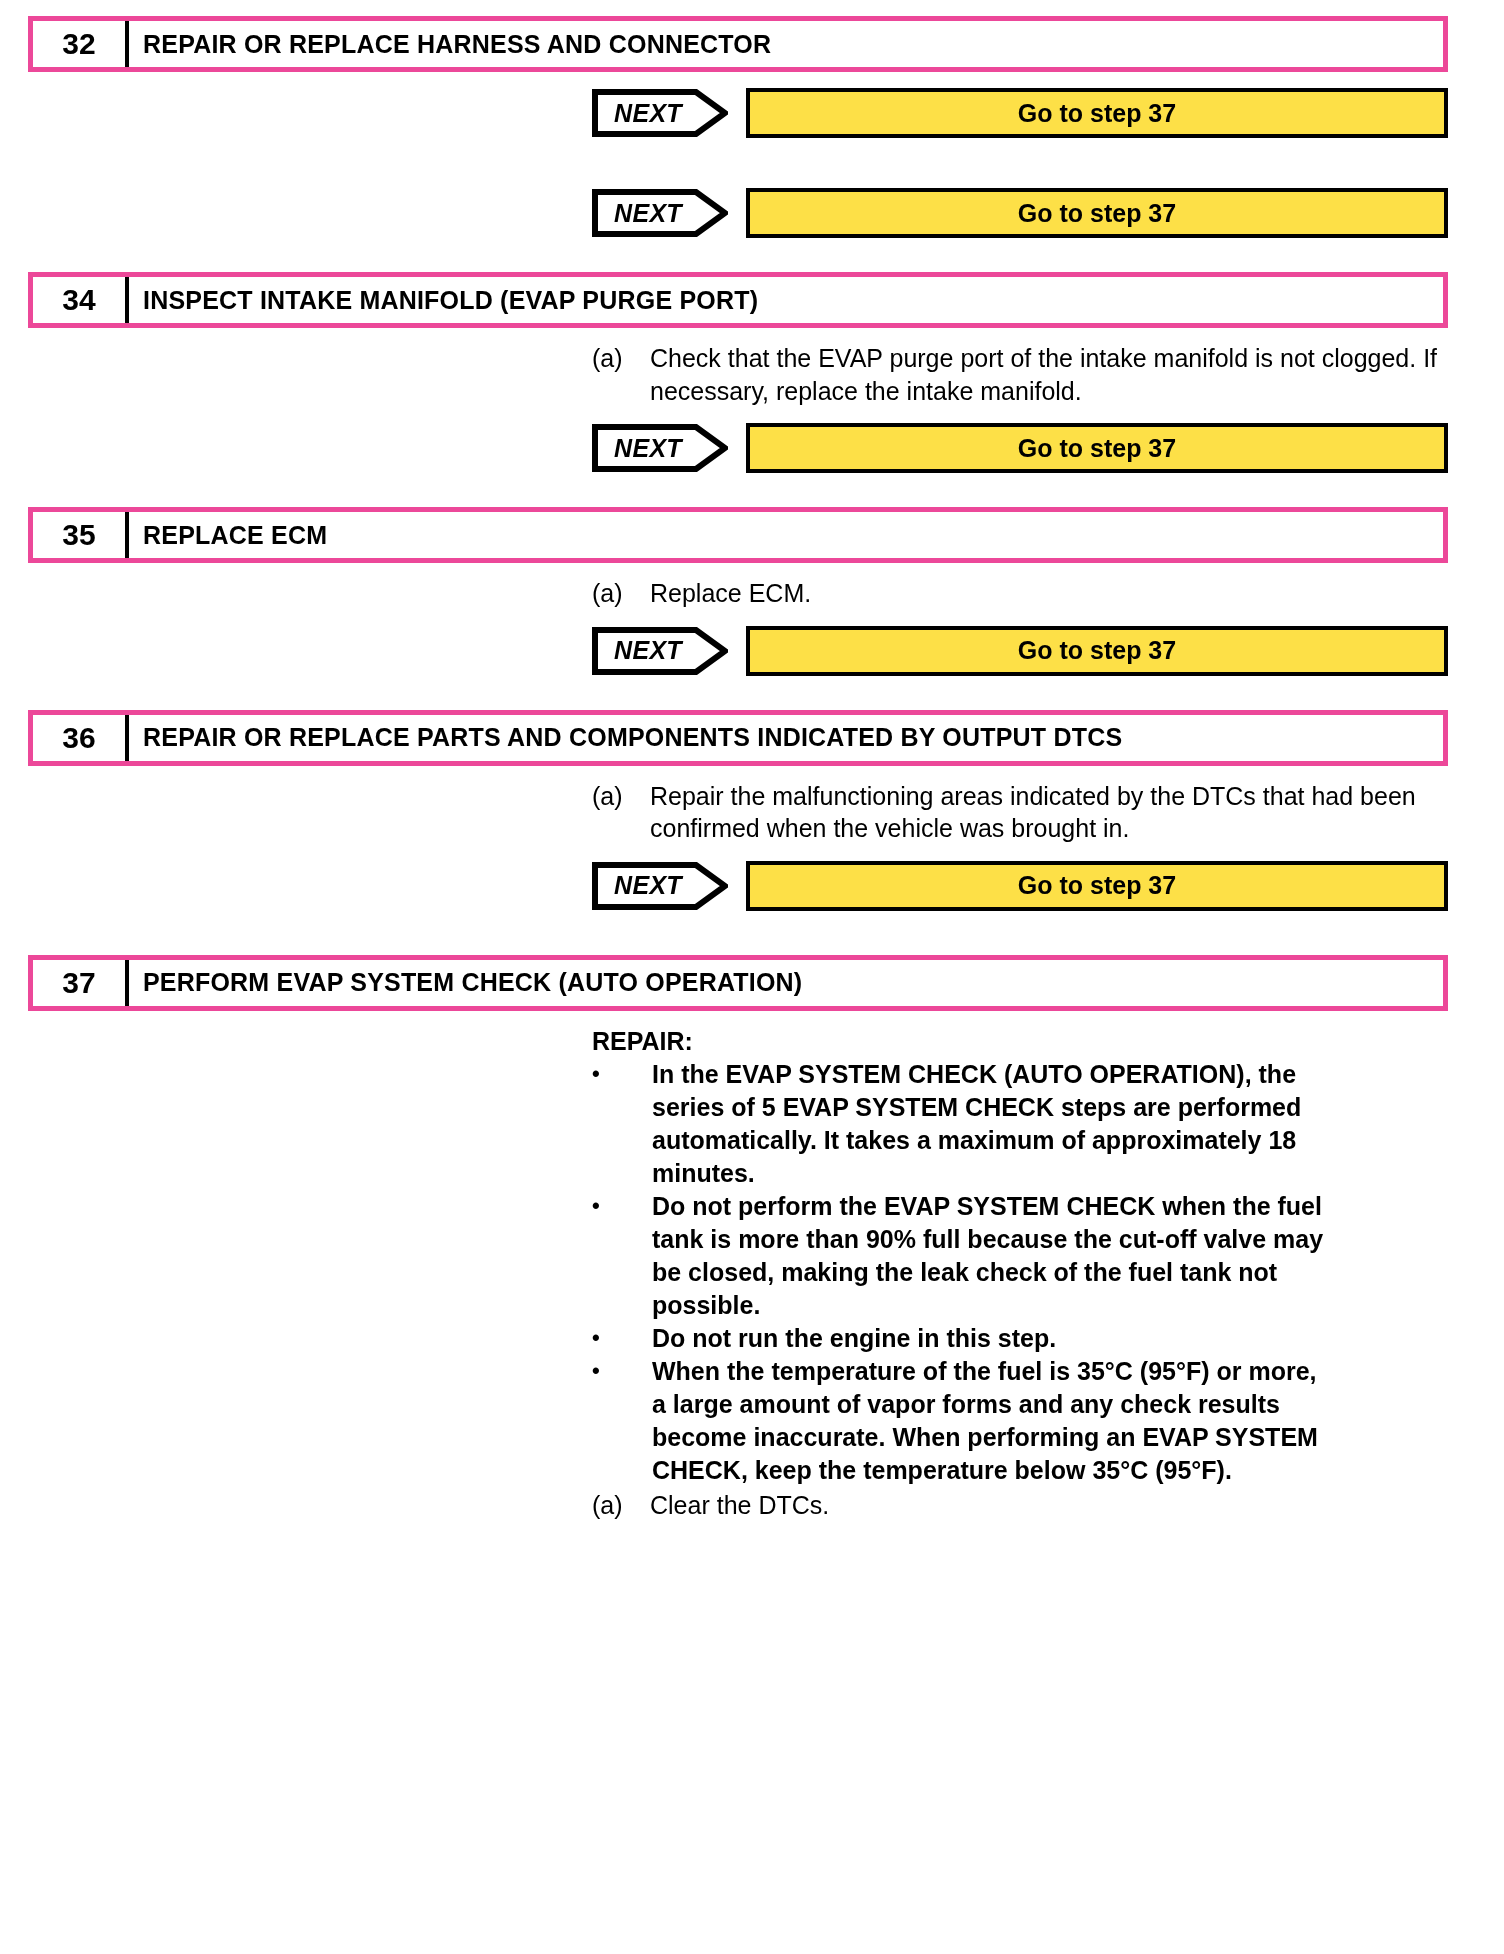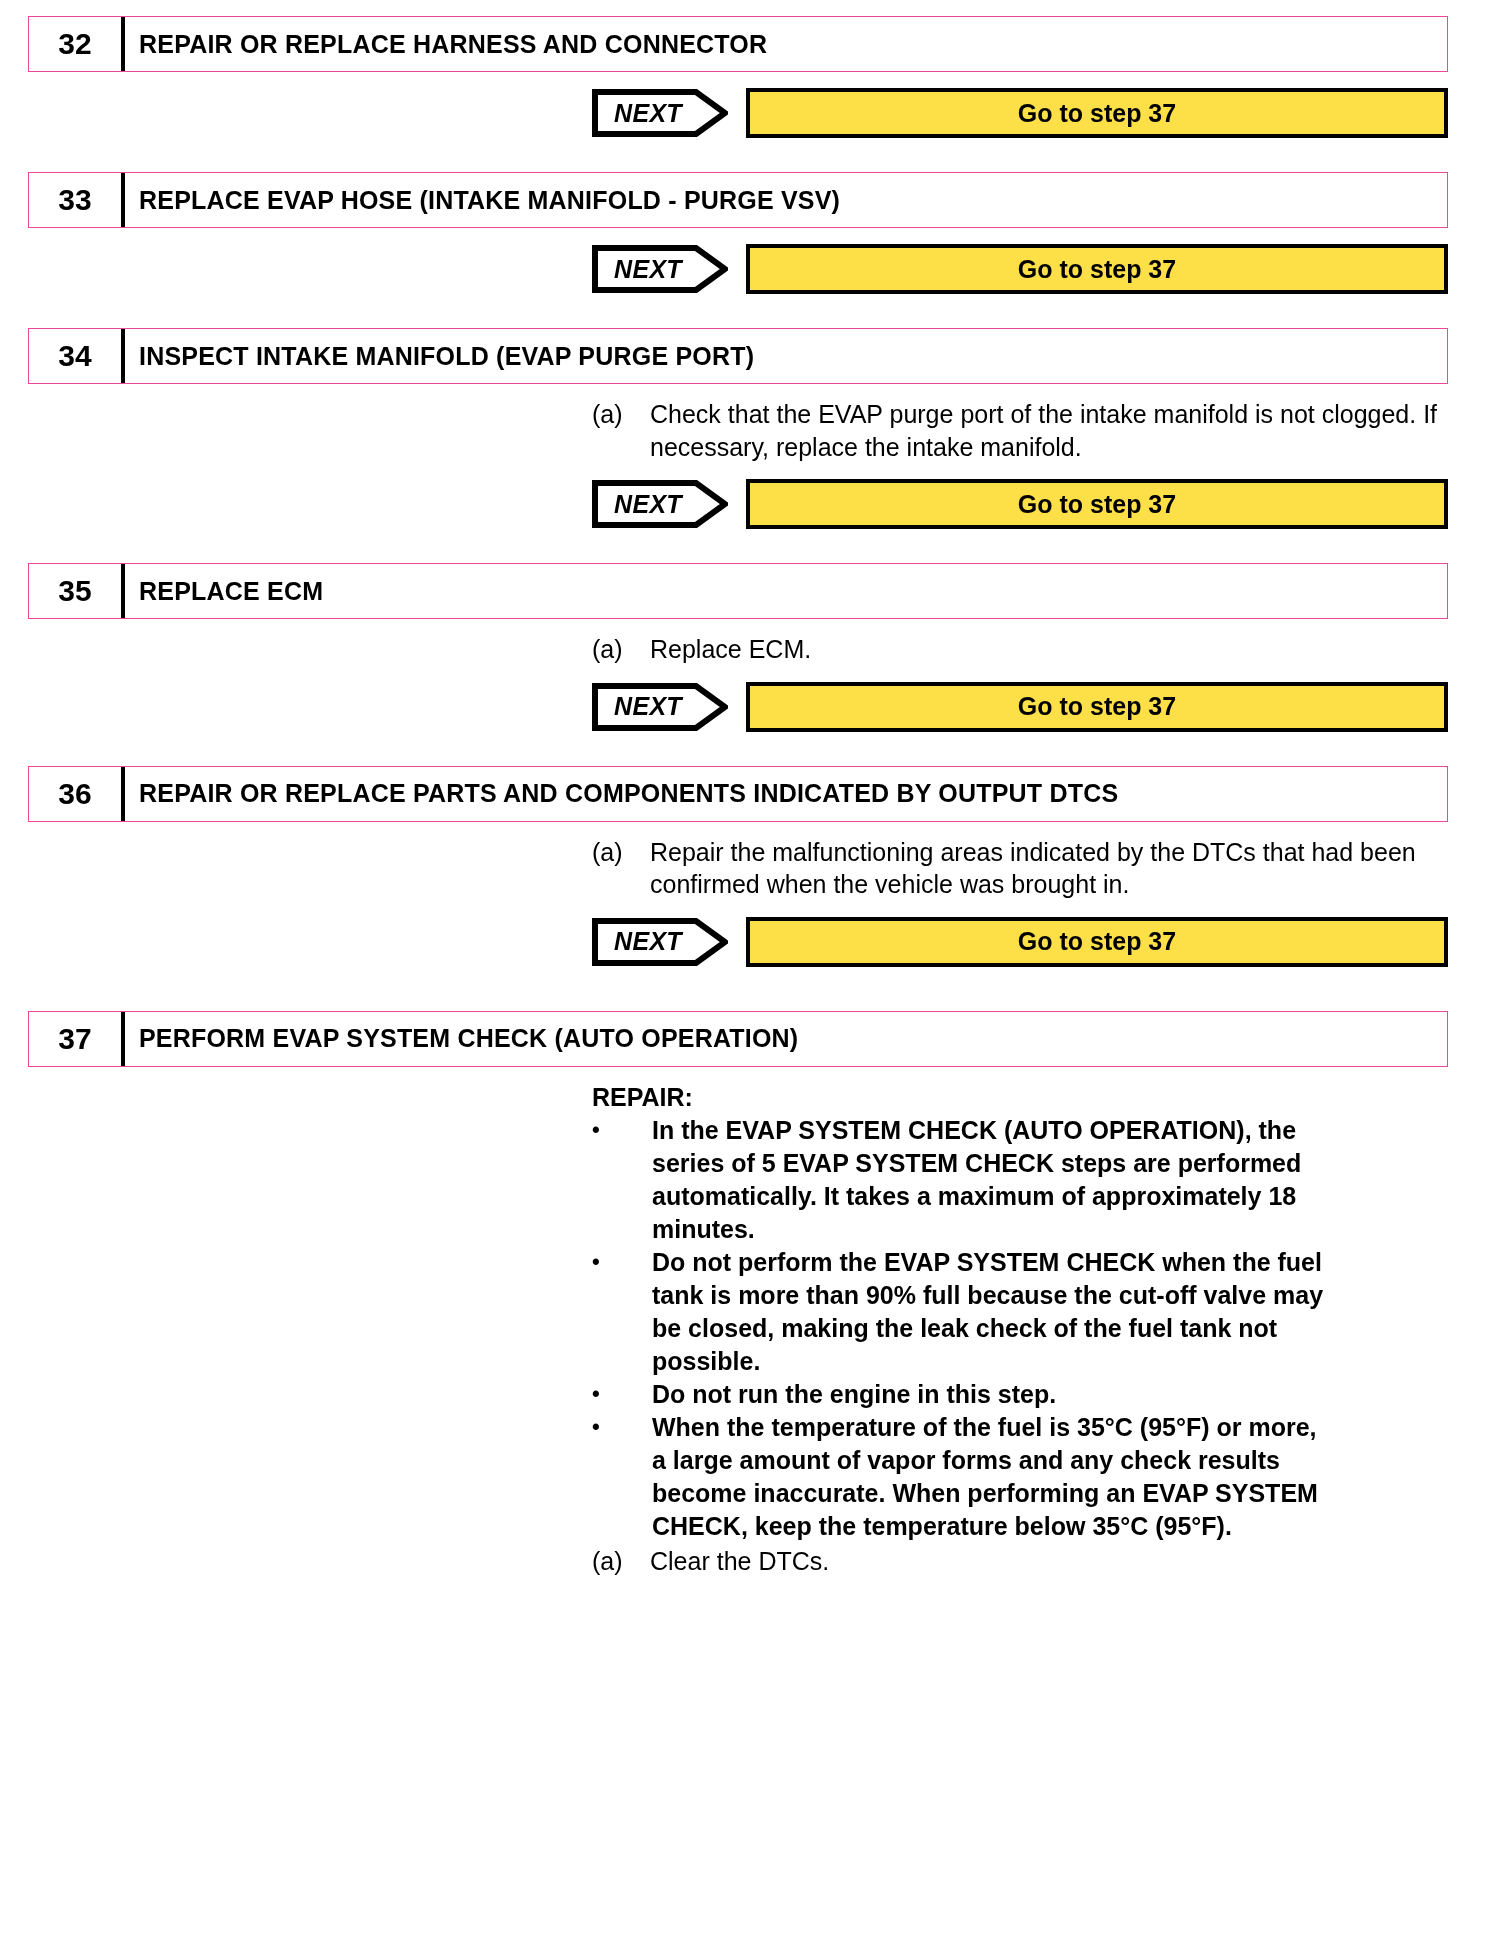--- a/index.html
+++ b/index.html
@@ -28,21 +28,21 @@
   
   .step-block {
     position: relative;
     margin: 0 0 0 0;
   }
 
   
   .step-header {
     display: flex;
     align-items: stretch;
-    border: 1px solid #ec4899;
+    border: 5px solid #ec4899;
     box-sizing: border-box;
     height: 56px;
     margin-left: 28px;
     margin-right: 56px;
     background: #fff;
   }
   .step-number {
     width: 96px;
     flex: 0 0 96px;
     border-right: 4px solid #000;
@@ -204,24 +204,20 @@
       </div>
       <div class="goto-box">
         <span>Go to step 37</span>
       </div>
     </div>
   </div>
 
   <div class="spacer-md"></div>
 
   <div class="step-block">
-    <div class="step-header">
-      <div class="step-number">33</div>
-      <div class="step-title">REPLACE EVAP HOSE (INTAKE MANIFOLD - PURGE VSV)</div>
-    </div>
     <div class="next-row">
       <div class="next-tag">
         <svg viewBox="0 0 136 50" xmlns="http://www.w3.org/2000/svg" aria-hidden="true">
           <polygon points="3,4 104,4 133,25 104,46 3,46" fill="#ffffff" stroke="#000000" stroke-width="6" stroke-linejoin="miter"></polygon>
         </svg>
         <span class="next-label">NEXT</span>
       </div>
       <div class="goto-box">
         <span>Go to step 37</span>
       </div>

